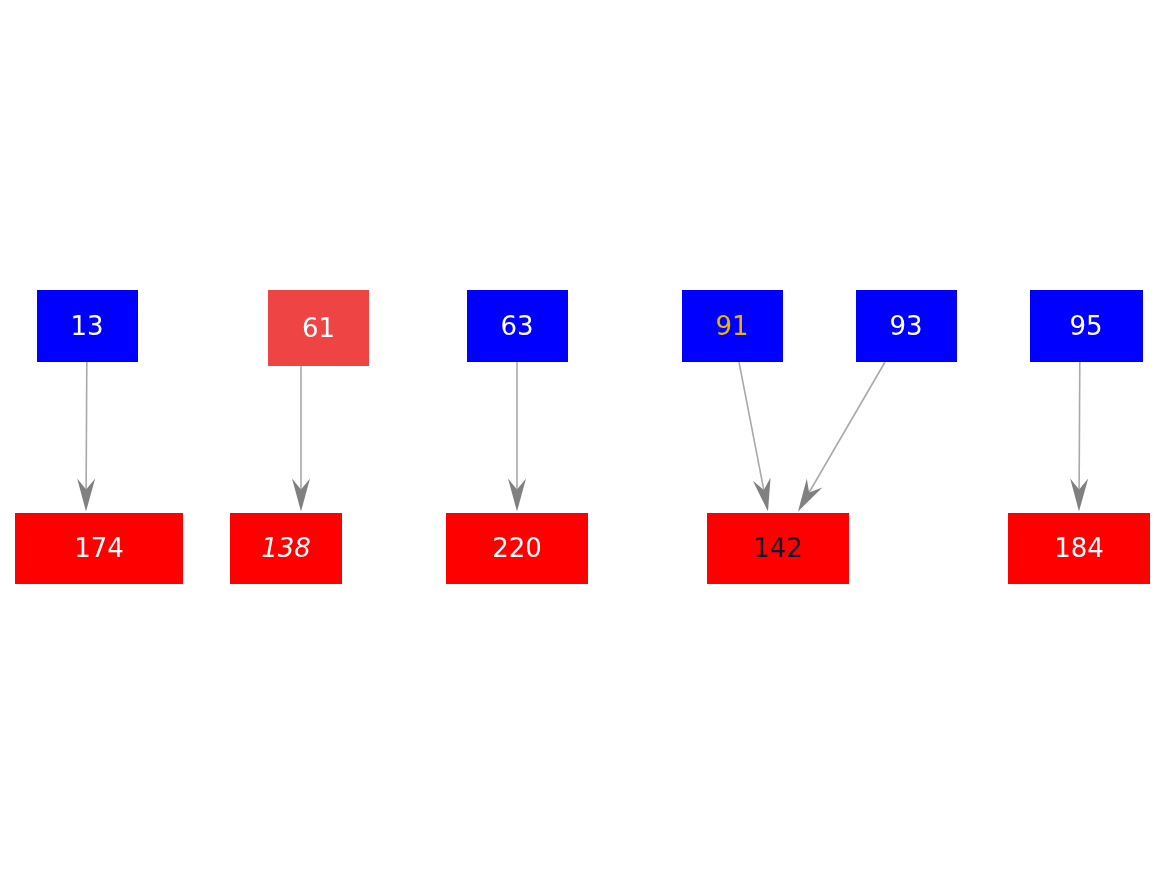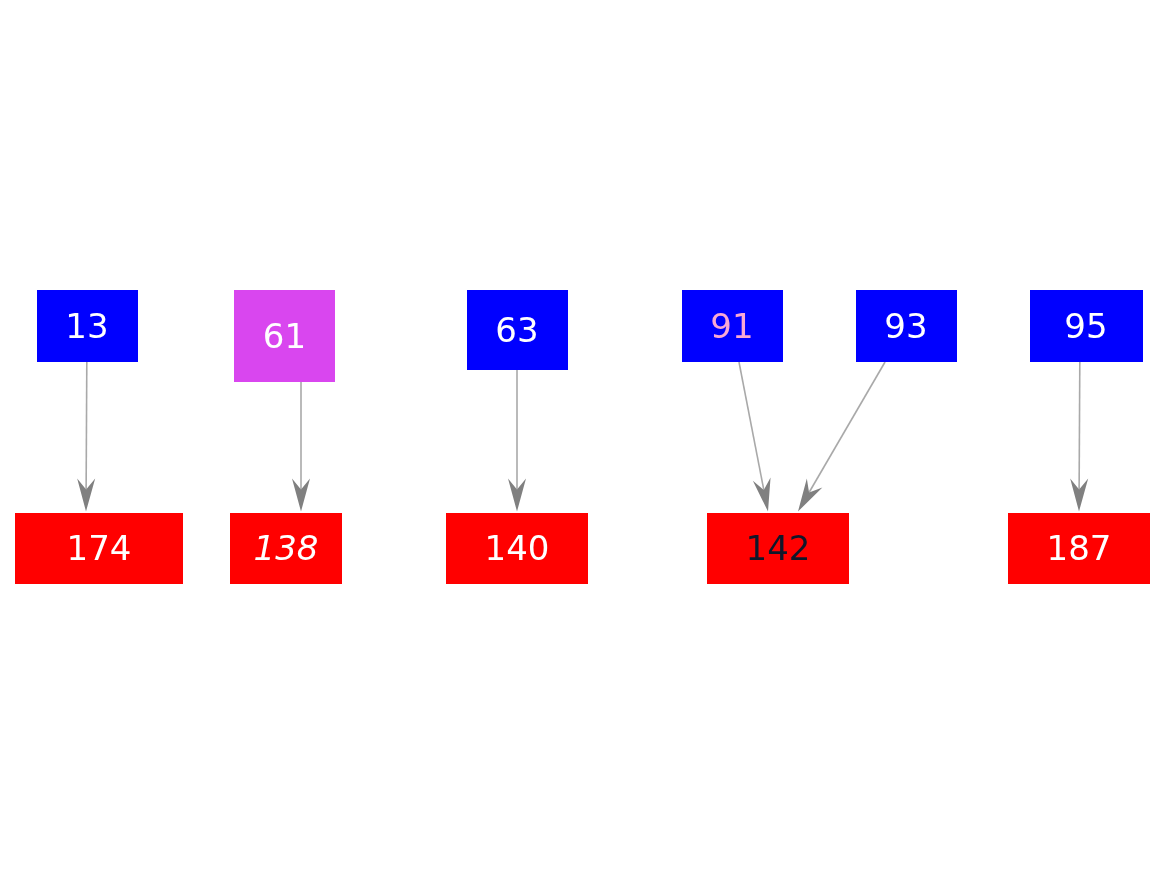--- a/index.html
+++ b/index.html
@@ -21,21 +21,21 @@
     top: 0;
     width: 1167px;
     height: 875px;
   }
   .node {
     position: absolute;
     display: flex;
     align-items: center;
     justify-content: center;
     color: #ffffff;
-    font-size: 34px;
+    font-size: 26px;
     line-height: 1;
     user-select: none;
   }
 </style>
 </head>
 <body>
 
 <div id="canvas">
   <svg id="edges" xmlns="http://www.w3.org/2000/svg" viewBox="0 0 1167 875">
       <line x1="86.80592991913747" y1="362" x2="86.11859665948667" y2="489.50031966522334" stroke="#a9a9a9" stroke-width="1.6"></line>
@@ -46,24 +46,24 @@
       <polygon points="517,511.5 508,478.5 517,489.5 526,478.5" fill="#808080"></polygon>
       <line x1="738.9865229110512" y1="362" x2="763.8086583708141" y2="489.9029479940559" stroke="#a9a9a9" stroke-width="1.6"></line>
       <polygon points="768,511.5 752.8778299174259,480.81906174847813 763.8086583708141,489.9029479940559 770.5481451950164,477.38978223368963" fill="#808080"></polygon>
       <line x1="885.0404312668463" y1="362" x2="809.0692271357779" y2="492.487577465863" stroke="#a9a9a9" stroke-width="1.6"></line>
       <polygon points="798,511.5 806.8260314851562,478.4530460068854 809.0692271357779,492.487577465863 822.3816499221774,487.5096863907037" fill="#808080"></polygon>
       <line x1="1079.8059299191375" y1="362" x2="1079.1185966594867" y2="489.50031966522334" stroke="#a9a9a9" stroke-width="1.6"></line>
       <polygon points="1079,511.5 1070.1780257613668,478.4519626825905 1079.1185966594867,489.50031966522334 1088.1777642170932,478.5489963130796" fill="#808080"></polygon>
     </svg>
   <div id="nodes">
       <div class="node" style="left: 36.5px; top: 290px; width: 101px; height: 72px; background: rgb(0, 0, 255); color: rgb(255, 255, 255);">13</div>
-      <div class="node" style="left: 234px; top: 290px; width: 101px; height: 92px; background: #d946ef; color: rgb(255, 255, 255);">61</div>
-      <div class="node" style="left: 466.5px; top: 290px; width: 101px; height: 80px; background: rgb(0, 0, 255); color: rgb(255, 255, 255);">63</div>
-      <div class="node" style="left: 681.5px; top: 290px; width: 101px; height: 72px; background: rgb(0, 0, 255); color: #f9a8d4;">91</div>
+      <div class="node" style="left: 268px; top: 290px; width: 101px; height: 76px; background: #ef4444; color: rgb(255, 255, 255);">61</div>
+      <div class="node" style="left: 466.5px; top: 290px; width: 101px; height: 72px; background: rgb(0, 0, 255); color: rgb(255, 255, 255);">63</div>
+      <div class="node" style="left: 681.5px; top: 290px; width: 101px; height: 72px; background: rgb(0, 0, 255); color: #eab308;">91</div>
       <div class="node" style="left: 855.5px; top: 290px; width: 101px; height: 72px; background: rgb(0, 0, 255); color: rgb(255, 255, 255);">93</div>
       <div class="node" style="left: 1029.5px; top: 290px; width: 113px; height: 72px; background: rgb(0, 0, 255); color: rgb(255, 255, 255);">95</div>
       <div class="node" style="left: 15px; top: 512.5px; width: 168px; height: 71px; background: rgb(255, 0, 0); color: rgb(255, 255, 255);">174</div>
       <div class="node" style="left: 230px; top: 512.5px; width: 112px; height: 71px; background: rgb(255, 0, 0); color: rgb(255, 255, 255); font-style: italic;">138</div>
-      <div class="node" style="left: 446px; top: 512.5px; width: 142px; height: 71px; background: rgb(255, 0, 0); color: rgb(255, 255, 255);">140</div>
+      <div class="node" style="left: 446px; top: 512.5px; width: 142px; height: 71px; background: rgb(255, 0, 0); color: rgb(255, 255, 255);">220</div>
       <div class="node" style="left: 707px; top: 512.5px; width: 142px; height: 71px; background: rgb(255, 0, 0); color: #0f172a;">142</div>
-      <div class="node" style="left: 1008px; top: 512.5px; width: 142px; height: 71px; background: rgb(255, 0, 0); color: rgb(255, 255, 255);">187</div>
+      <div class="node" style="left: 1008px; top: 512.5px; width: 142px; height: 71px; background: rgb(255, 0, 0); color: rgb(255, 255, 255);">184</div>
     </div>
 </div>
 
 </body></html>

